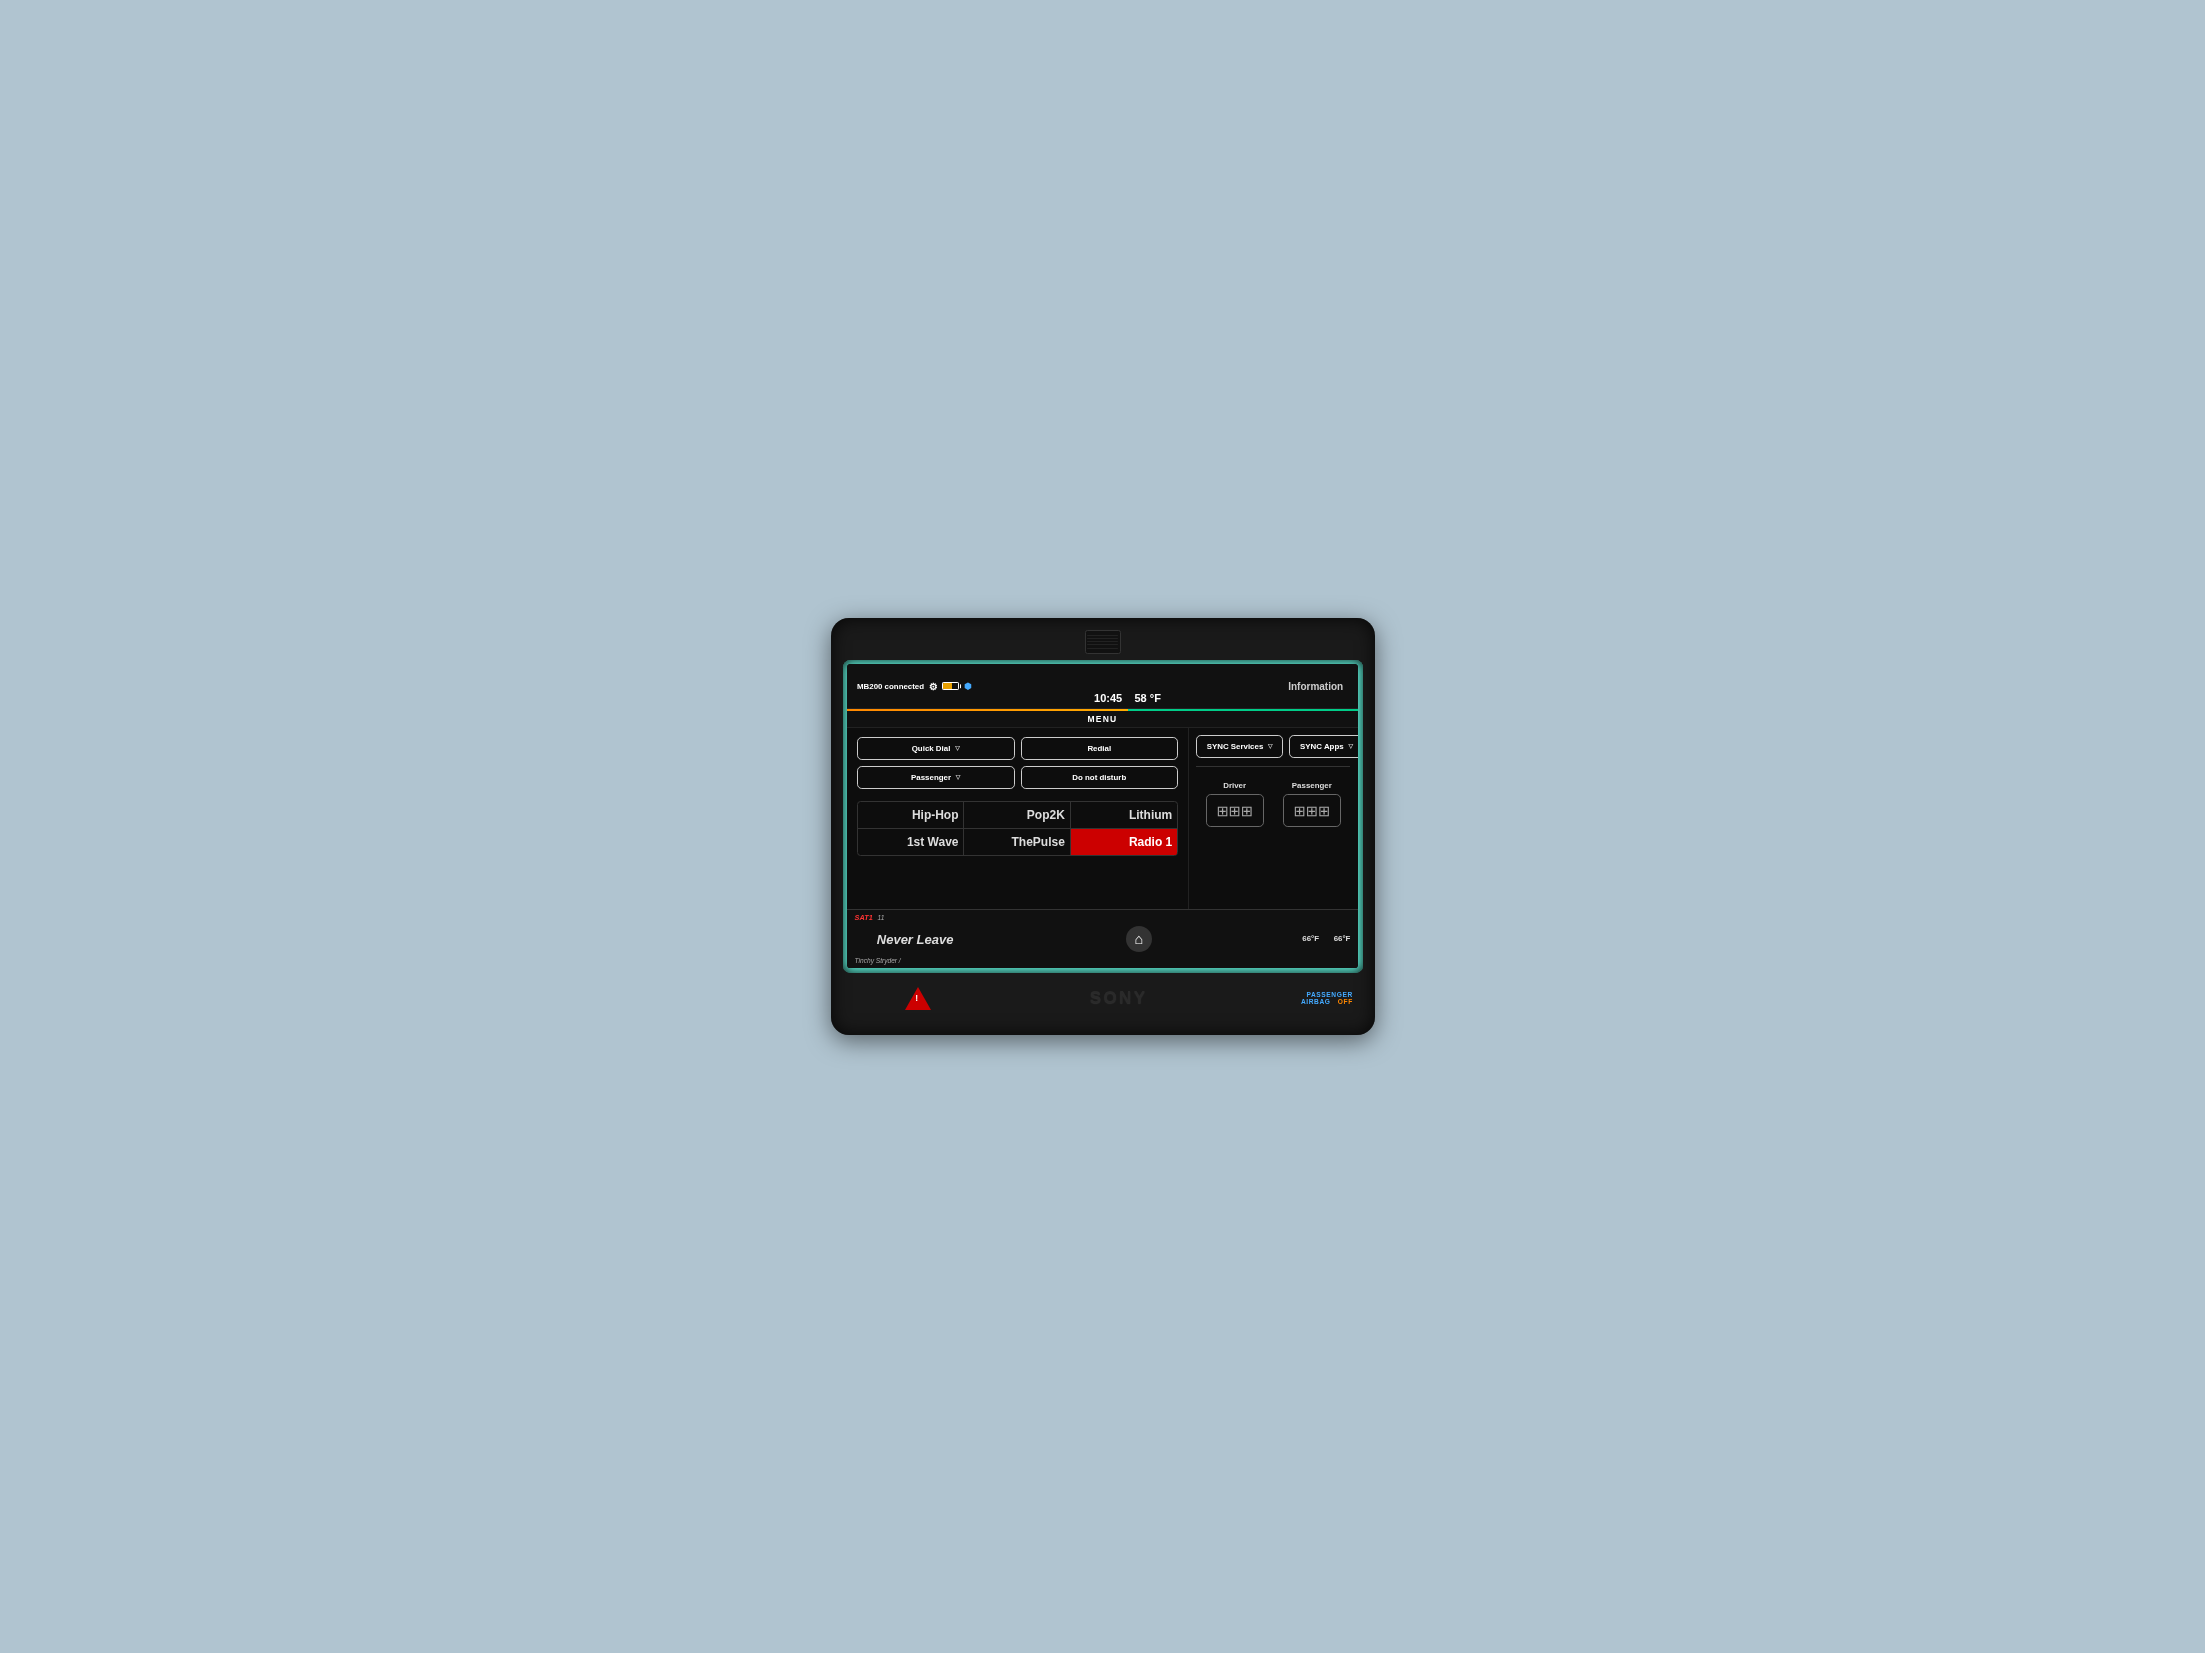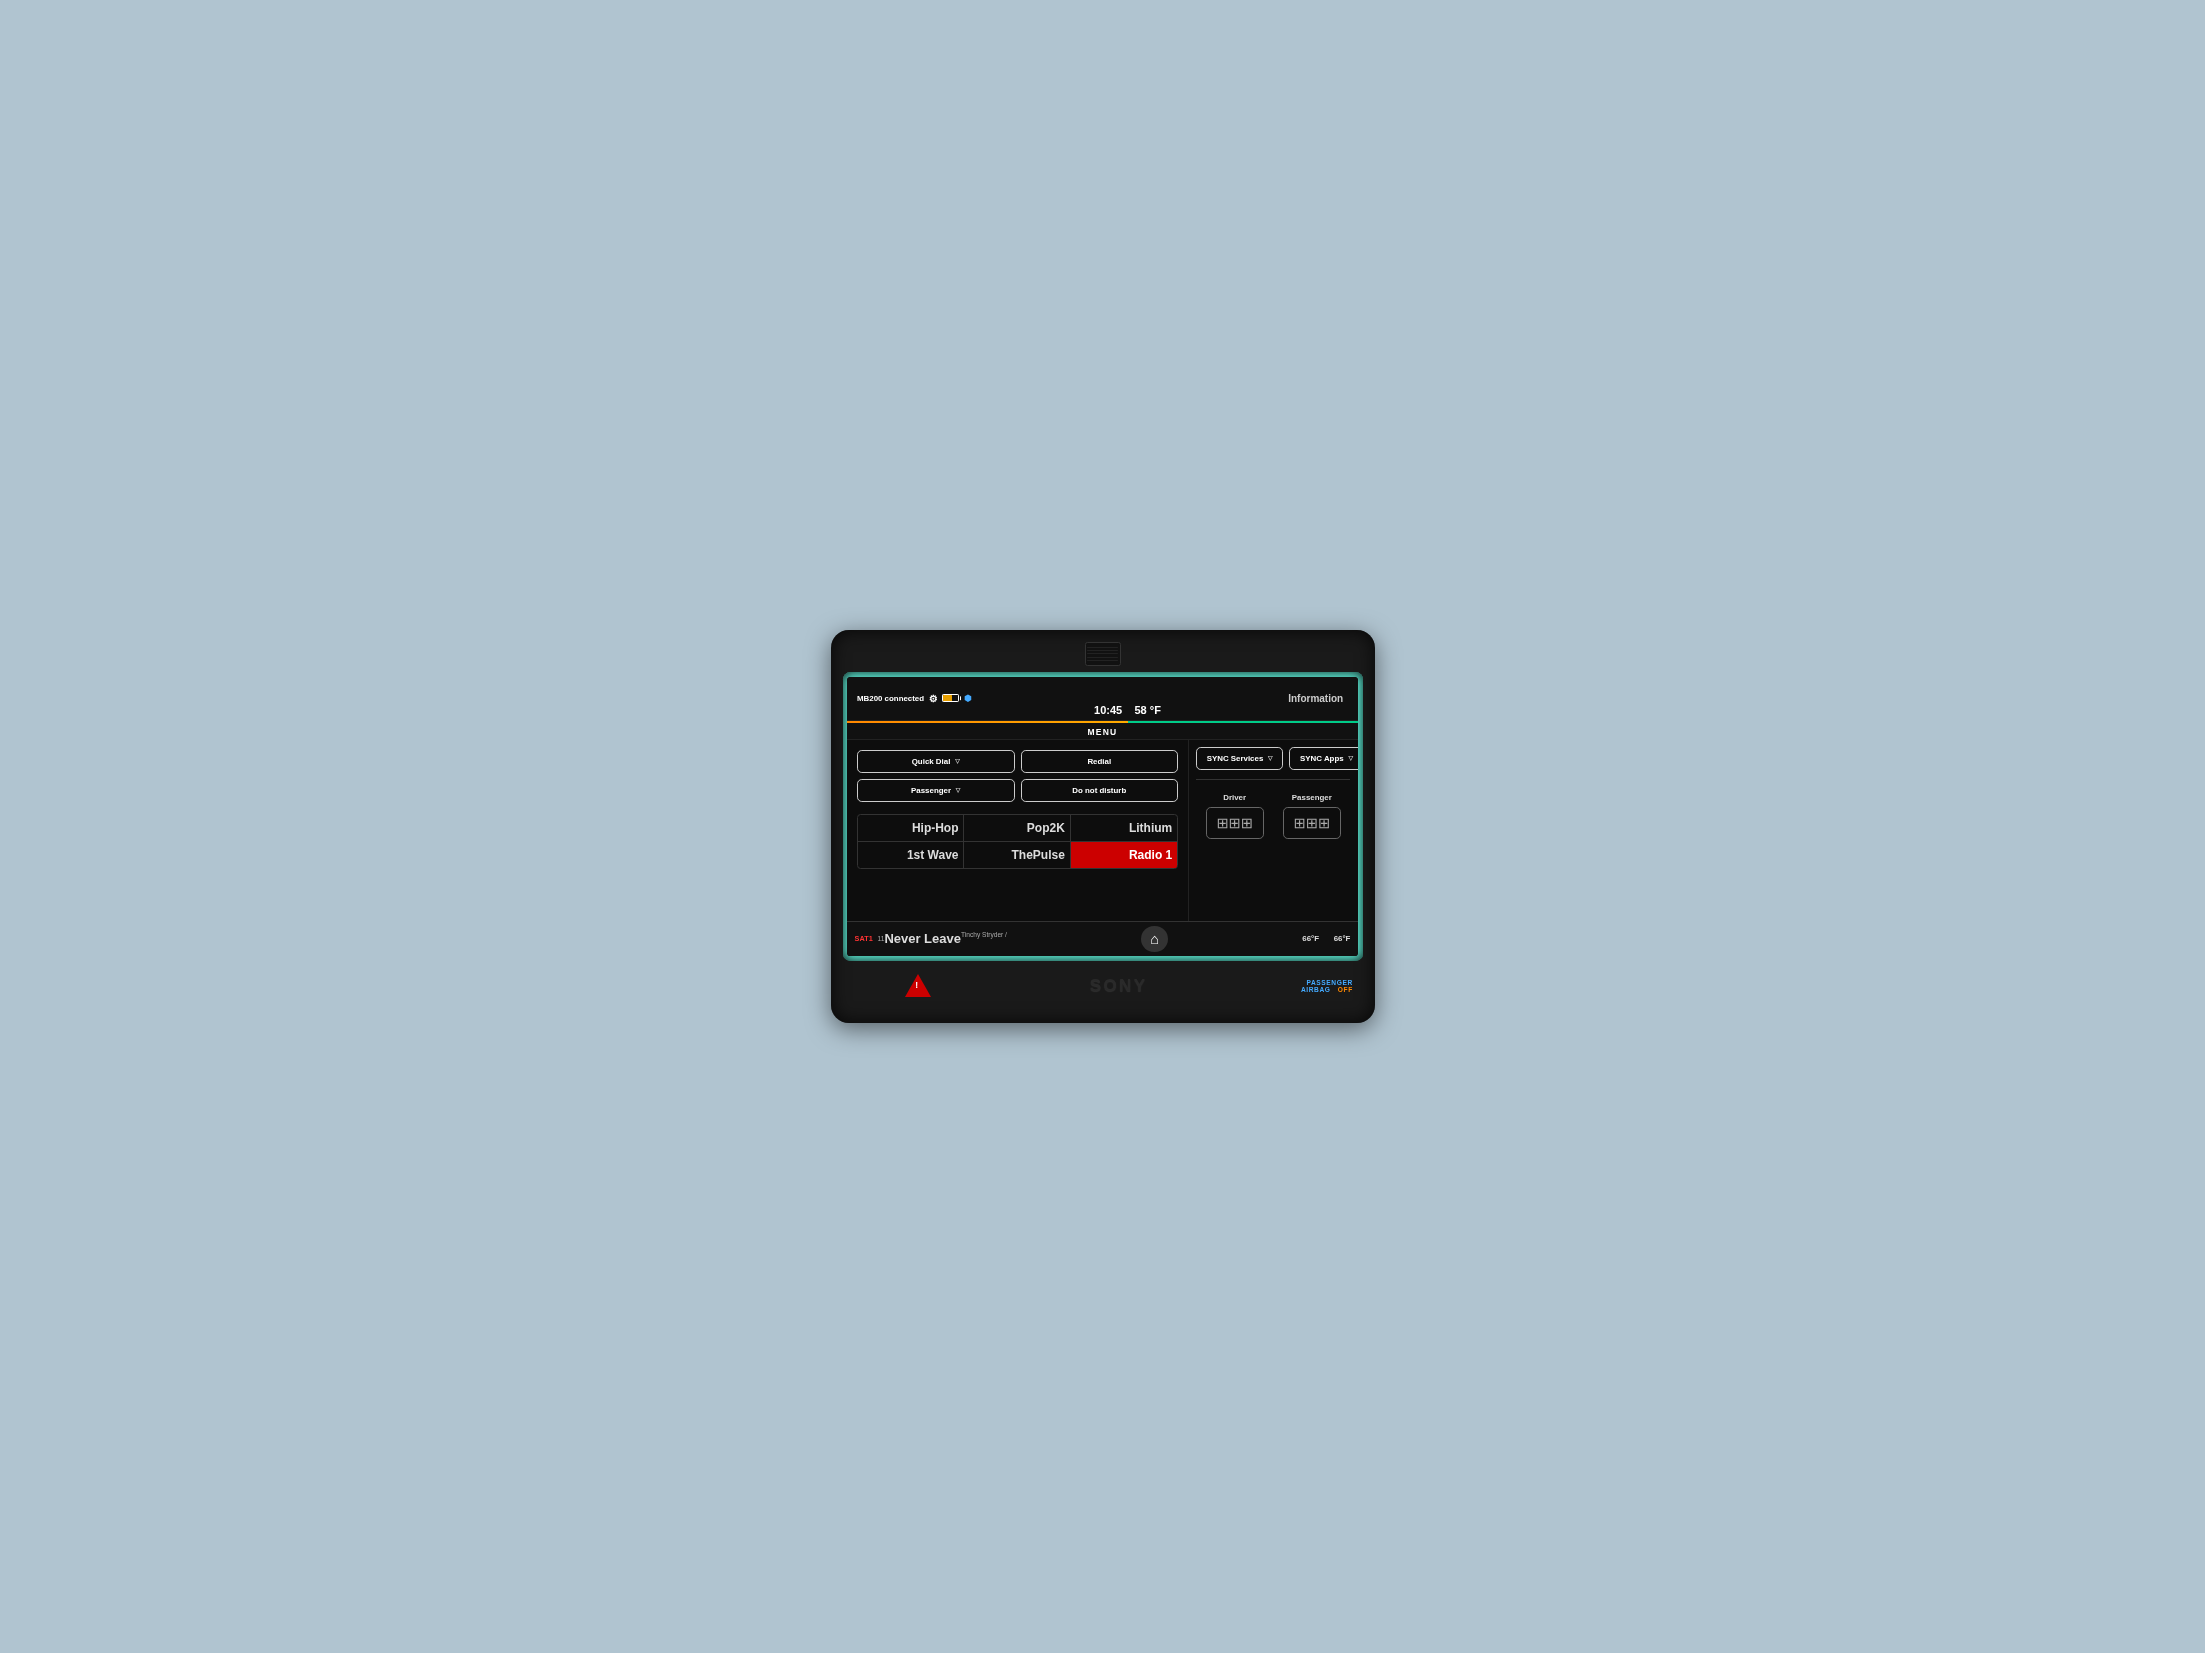--- a/index.html
+++ b/index.html
@@ -289,22 +289,24 @@
     .bottom-bar {
       display: flex;
       align-items: center;
       background: #111;
       padding: 3.6px 7.3px;
       border-top: 0.6px solid #333;
     }
 
     .bottom-left {
       display: flex;
-      gap: 0;
+      flex-direction: column;
+      gap: 10px;
       min-width: 121px;
+      font-style: italic;
     }
 
     .sat-info {
       display: flex;
       gap: 4.8px;
       align-items: center;
     }
 
     .sat-label {
       color: #ff3333;

